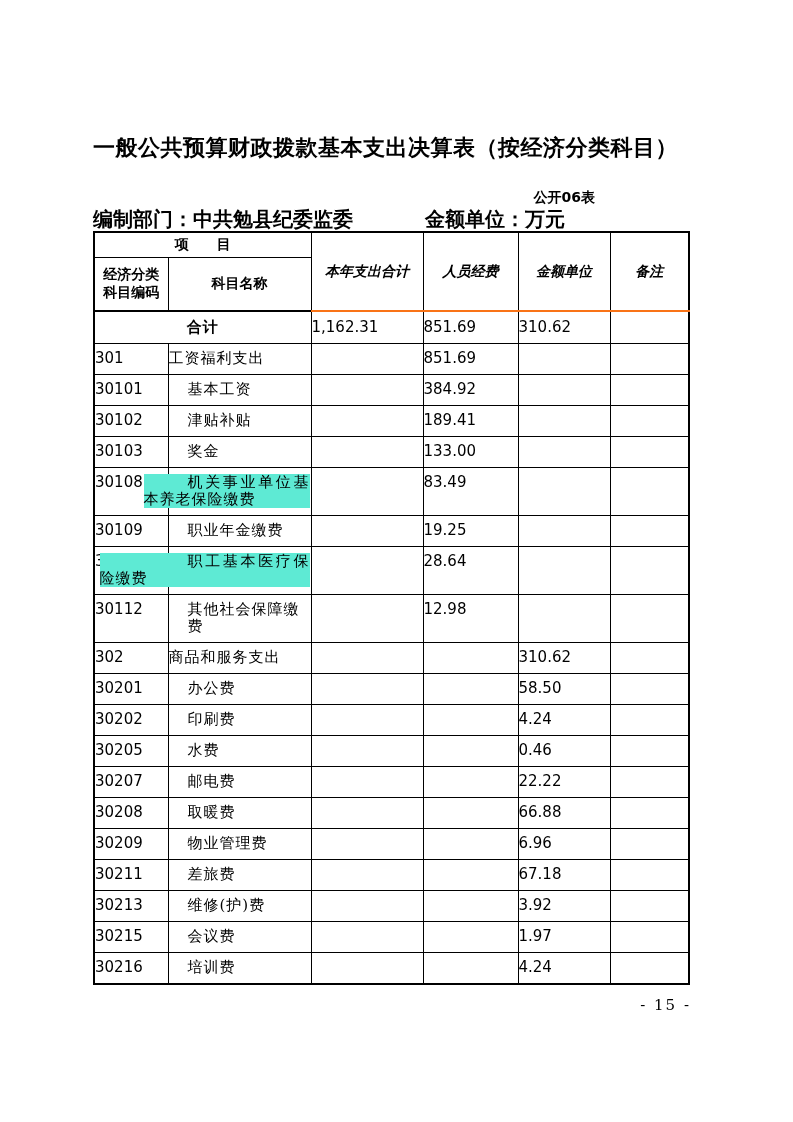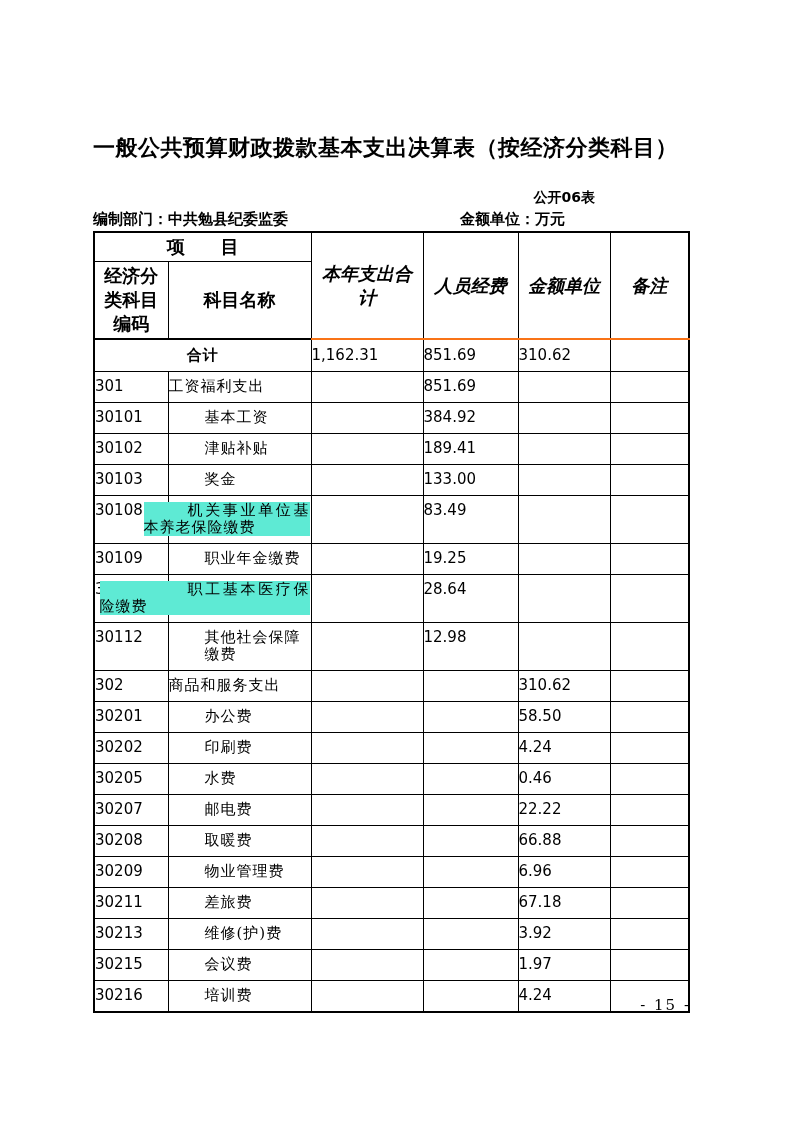--- a/index.html
+++ b/index.html
@@ -16,45 +16,45 @@
     font-family:"DejaVu Serif","Liberation Serif",serif;
   }
   .sheet-label{
     text-align:right;padding-right:10px;margin-top:24px;
     font-family:"DejaVu Sans","Liberation Sans",sans-serif;
     font-weight:bold;font-size:14px;line-height:18px;
   }
   .meta-row{
     display:flex;justify-content:space-between;align-items:flex-end;
     font-family:"DejaVu Sans","Liberation Sans",sans-serif;
-    font-weight:bold;font-size:15px;line-height:20px;margin-top:3px;margin-bottom:2px;
+    font-weight:bold;font-size:20px;line-height:20px;margin-top:3px;margin-bottom:2px;
   }
   .meta-unit{padding-right:40px;}
   table.fin{
     border-collapse:collapse;table-layout:fixed;width:595px;
     border:2px solid #000;margin-top:2px;
   }
   table.fin th,table.fin td{border:1px solid #000;overflow:visible;}
   table.fin thead th{
     font-family:"DejaVu Sans","Liberation Sans",sans-serif;
-    font-weight:bold;font-size:18px;text-align:center;vertical-align:middle;
+    font-weight:bold;font-size:14px;text-align:center;vertical-align:middle;
     padding:2px 5px;
   }
   tr.h-row1 th{height:20px;}
   tr.h-row2 th{height:48px;}
   table.fin thead tr.h-row2 th{border-bottom:2px solid #000;}
   table.fin thead th[rowspan]{border-bottom:2px solid #f97316;font-style:italic;}
   table.fin td{
     font-size:15px;line-height:17px;vertical-align:top;
     padding:6px 0 7px 0;
   }
   td.code{font-family:"DejaVu Sans","Liberation Sans",sans-serif;padding-left:2px;}
   td.code.sub{}
   td.name{font-family:"DejaVu Serif","Liberation Serif",serif;padding-left:3px;letter-spacing:1px;}
-  td.name.sub{padding-left:36px;}
+  td.name.sub{padding-left:19px;}
   td.name.haswrap{padding-left:0;}
   td.num{font-family:"DejaVu Sans","Liberation Sans",sans-serif;padding-left:3px;}
   td.remarks{padding-left:3px;}
   tr.total-row td{height:18px;vertical-align:middle;}
   td.total-name{
     text-align:center;font-weight:bold;font-size:15px;
     font-family:"DejaVu Sans","Liberation Sans",sans-serif;letter-spacing:1px;
   }
   .nm{
     position:relative;z-index:2;background:#5eead4;text-align:justify;

